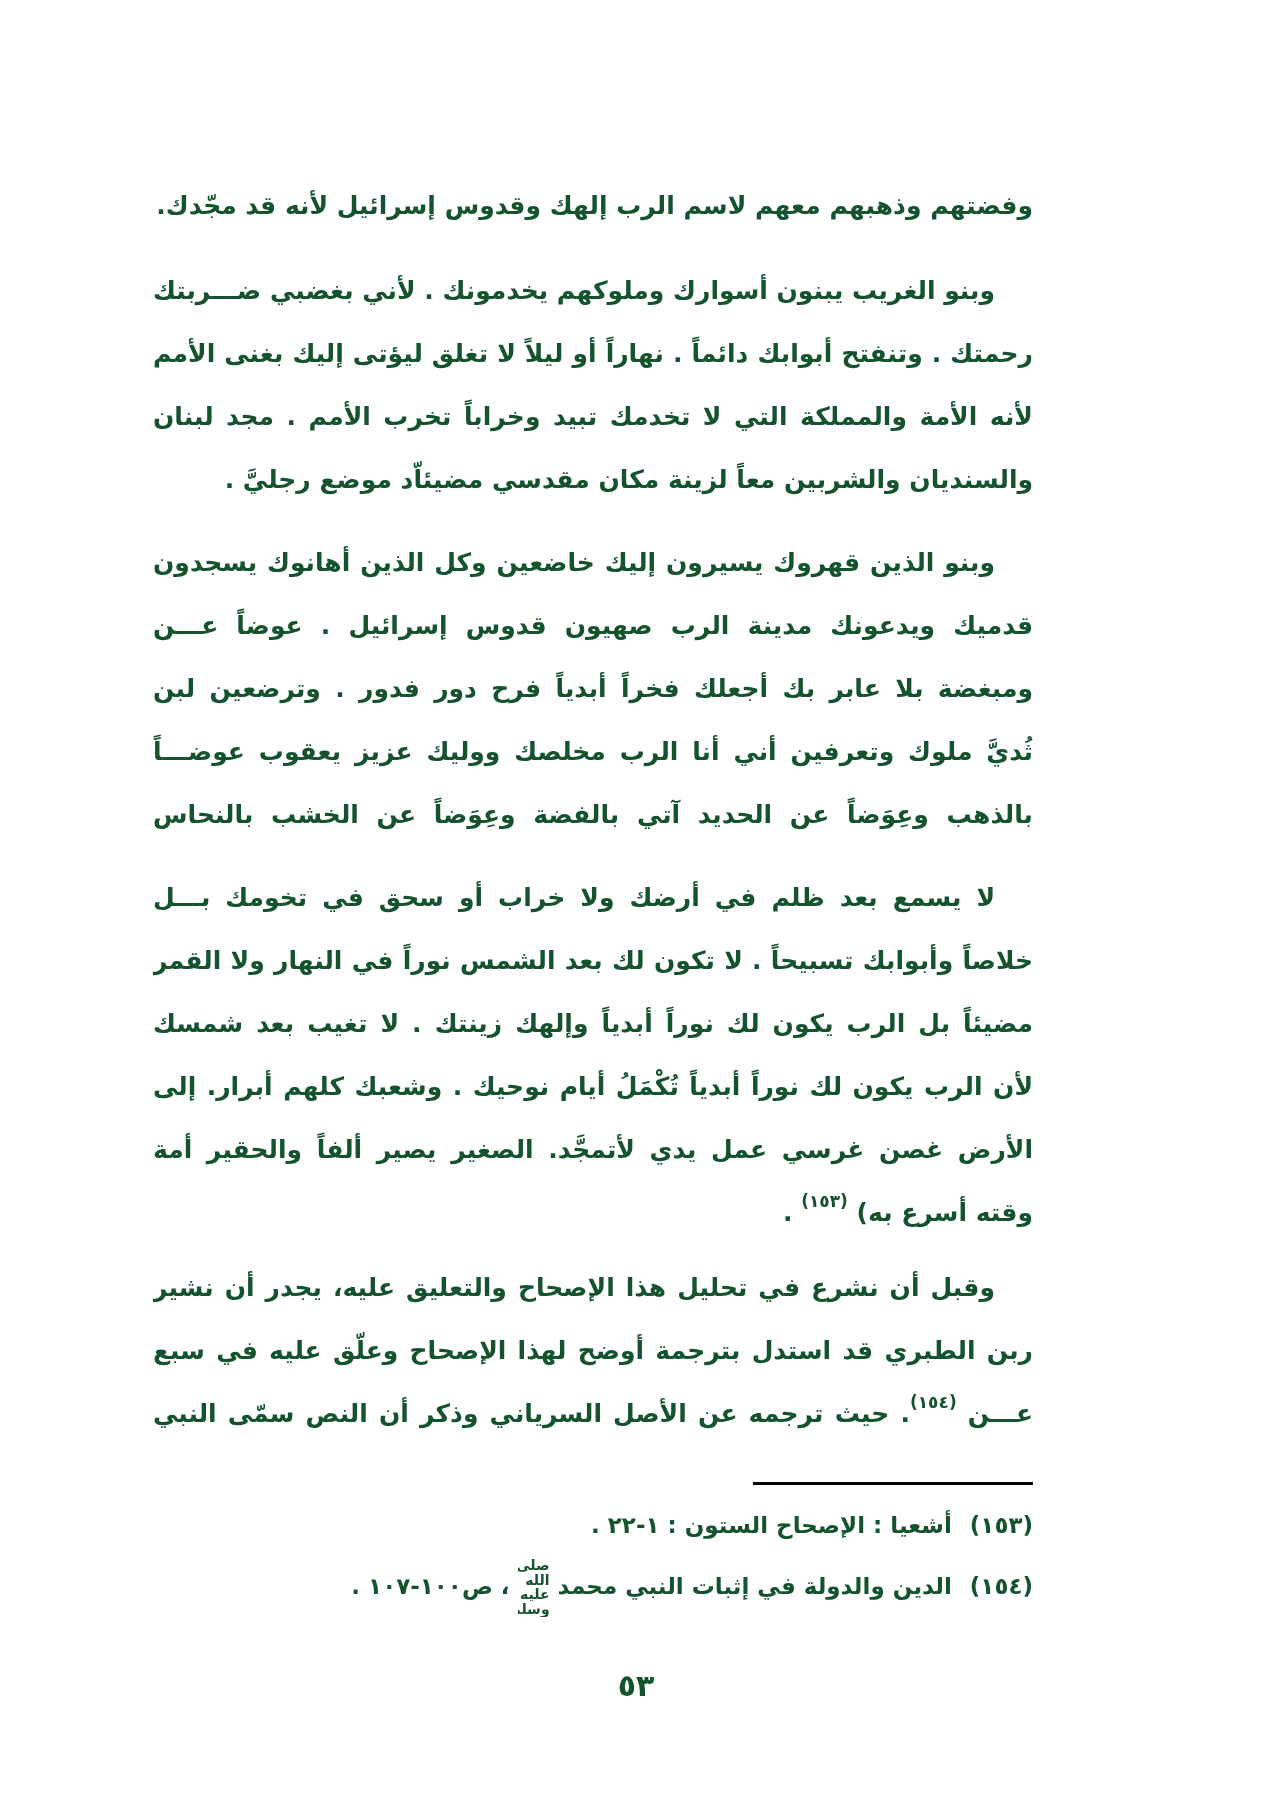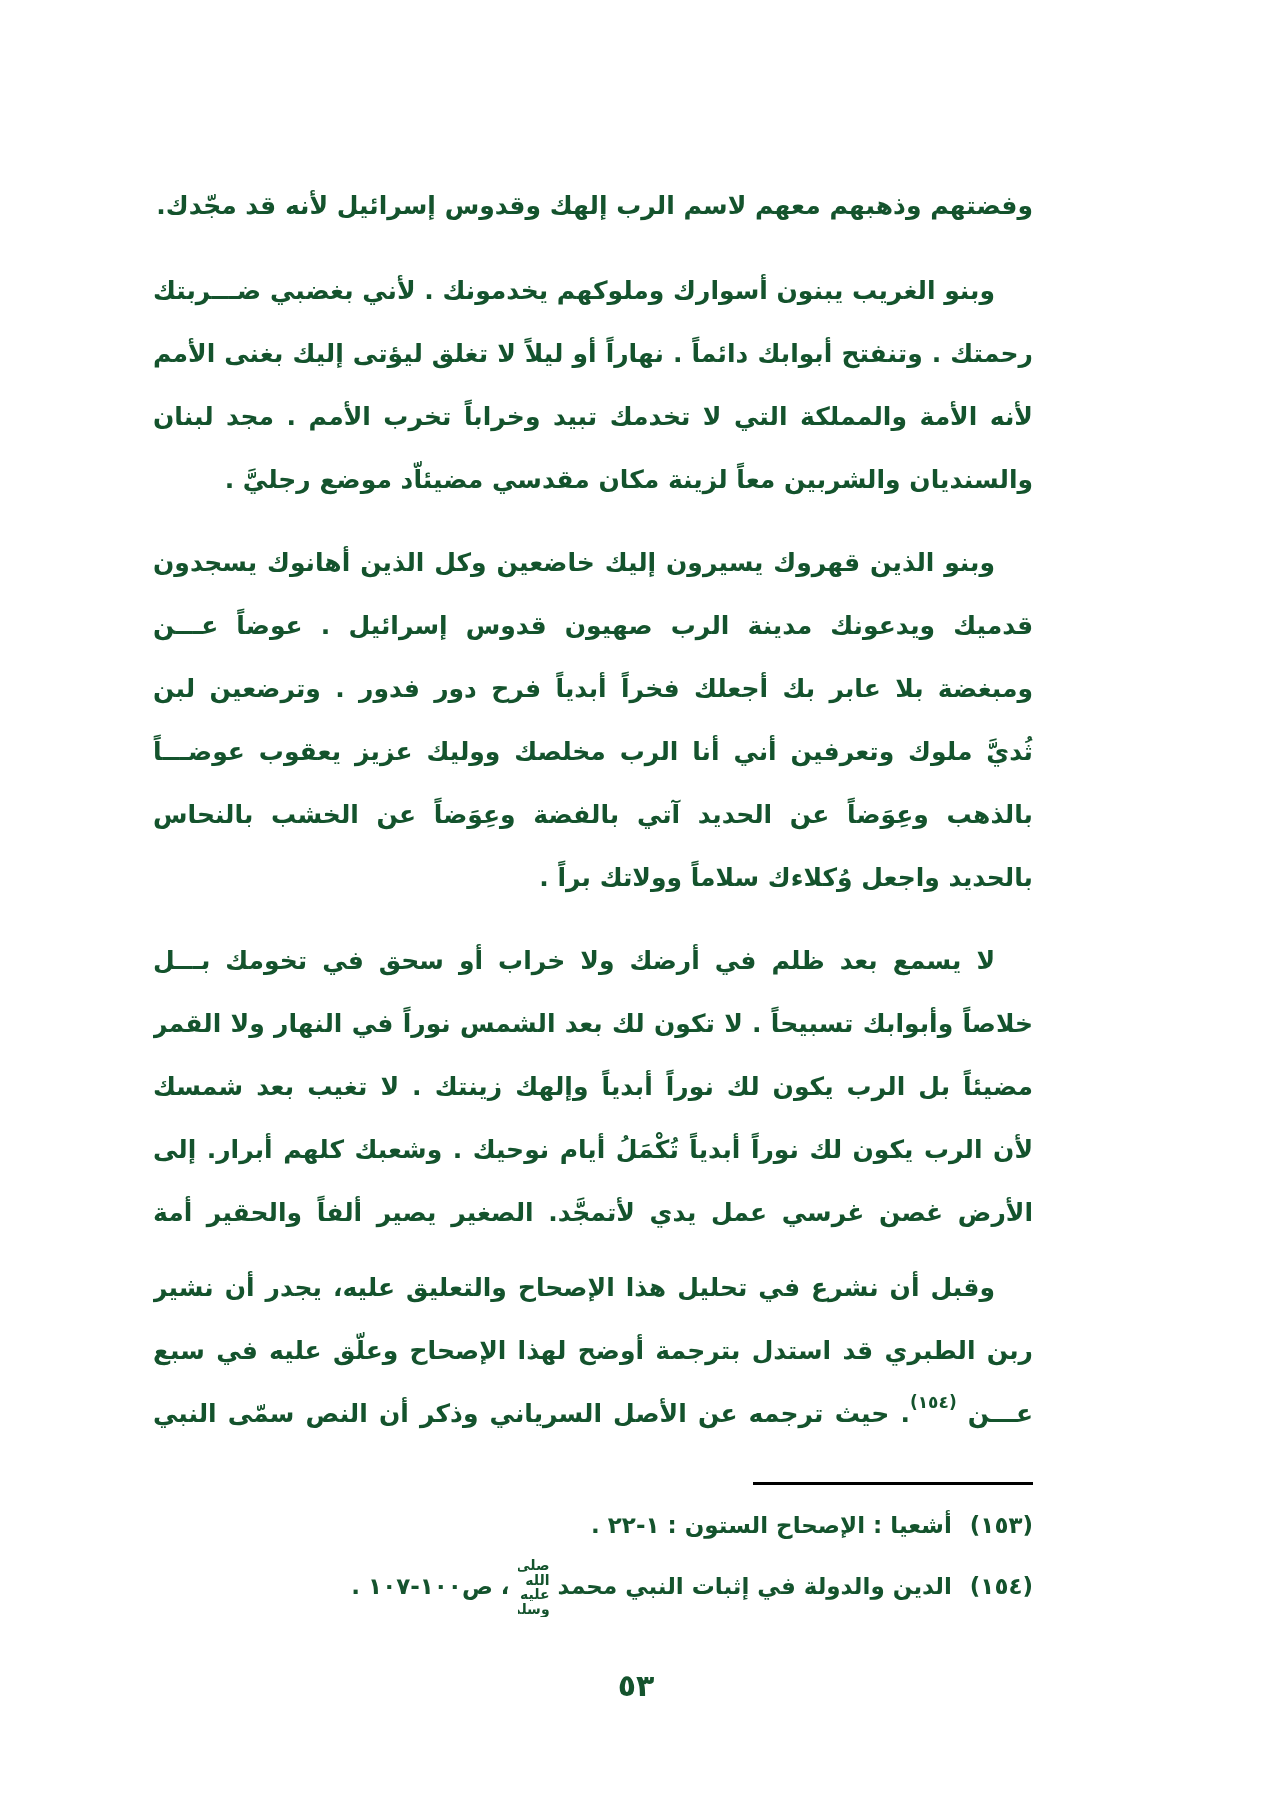--- a/index.html
+++ b/index.html
@@ -112,29 +112,31 @@
       <div class="line">لأنه الأمة والمملكة التي لا تخدمك تبيد وخراباً تخرب الأمم . مجد لبنان إليك يـــأتي الســـرو</div>
       <div class="line lastline">والسنديان والشربين معاً لزينة مكان مقدسي مضيئاّد موضع رجليَّ .</div>
     </div>
 
     <div class="para gap-b indented">
       <div class="line">وبنو الذين قهروك يسيرون إليك خاضعين وكل الذين أهانوك يسجدون لـــدي بـــاطن</div>
       <div class="line">قدميك ويدعونك مدينة الرب صهيون قدوس إسرائيل . عوضاً عـــن كونـــك مهجـــورة</div>
       <div class="line">ومبغضة بلا عابر بك أجعلك فخراً أبدياً فرح دور فدور . وترضعين لبن الأمم وترضـــعين</div>
       <div class="line">ثُديَّ ملوك وتعرفين أني أنا الرب مخلصك ووليك عزيز يعقوب عوضـــاً عـــن النحـــاس أتي</div>
       <div class="line">بالذهب وعِوَضاً عن الحديد آتي بالفضة وعِوَضاً عن الخشب بالنحاس وعِوَضاً عن الحجـــارة</div>
-      <div class="line lastline">بالحديد واجعل وُكلاءك سلاماً وولاتك براً .</div>
     </div>
 
     <div class="para gap-b indented">
       <div class="line">لا يسمع بعد ظلم في أرضك ولا خراب أو سحق في تخومك بـــل تســـمين أســـوارك</div>
       <div class="line">خلاصاً وأبوابك تسبيحاً . لا تكون لك بعد الشمس نوراً في النهار ولا القمر يـــنير لـــك</div>
       <div class="line">مضيئاً بل الرب يكون لك نوراً أبدياً وإلهك زينتك . لا تغيب بعد شمسك وقمرك لا ينقص</div>
       <div class="line">لأن الرب يكون لك نوراً أبدياً تُكْمَلُ أيام نوحيك . وشعبك كلهم أبرار. إلى الأبد يرثـــون</div>
       <div class="line">الأرض غصن غرسي عمل يدي لأتمجَّد. الصغير يصير ألفاً والحقير أمة قوية أنـــا الـــرب في</div>
+      <div class="line lastline">
+        <span>وقته أسرع به) </span><span class="fnref">(١٥٣)</span><span> .</span>
+      </div>
     </div>
 
     <div class="para gap-c indented">
       <div class="line">وقبل أن نشرع في تحليل هذا الإصحاح والتعليق عليه، يجدر أن نشير إلى أن علي بـــن</div>
       <div class="line">ربن الطبري قد استدل بترجمة أوضح لهذا الإصحاح وعلّق عليه في سبع صفحات كاملة من</div>
       <div class="line">
         <span>عـــن </span><span class="fnref">(١٥٤)</span><span>. حيث ترجمه عن الأصل السرياني وذكر أن النص سمّى النبي محمد </span>
       </div>
     </div>
 

